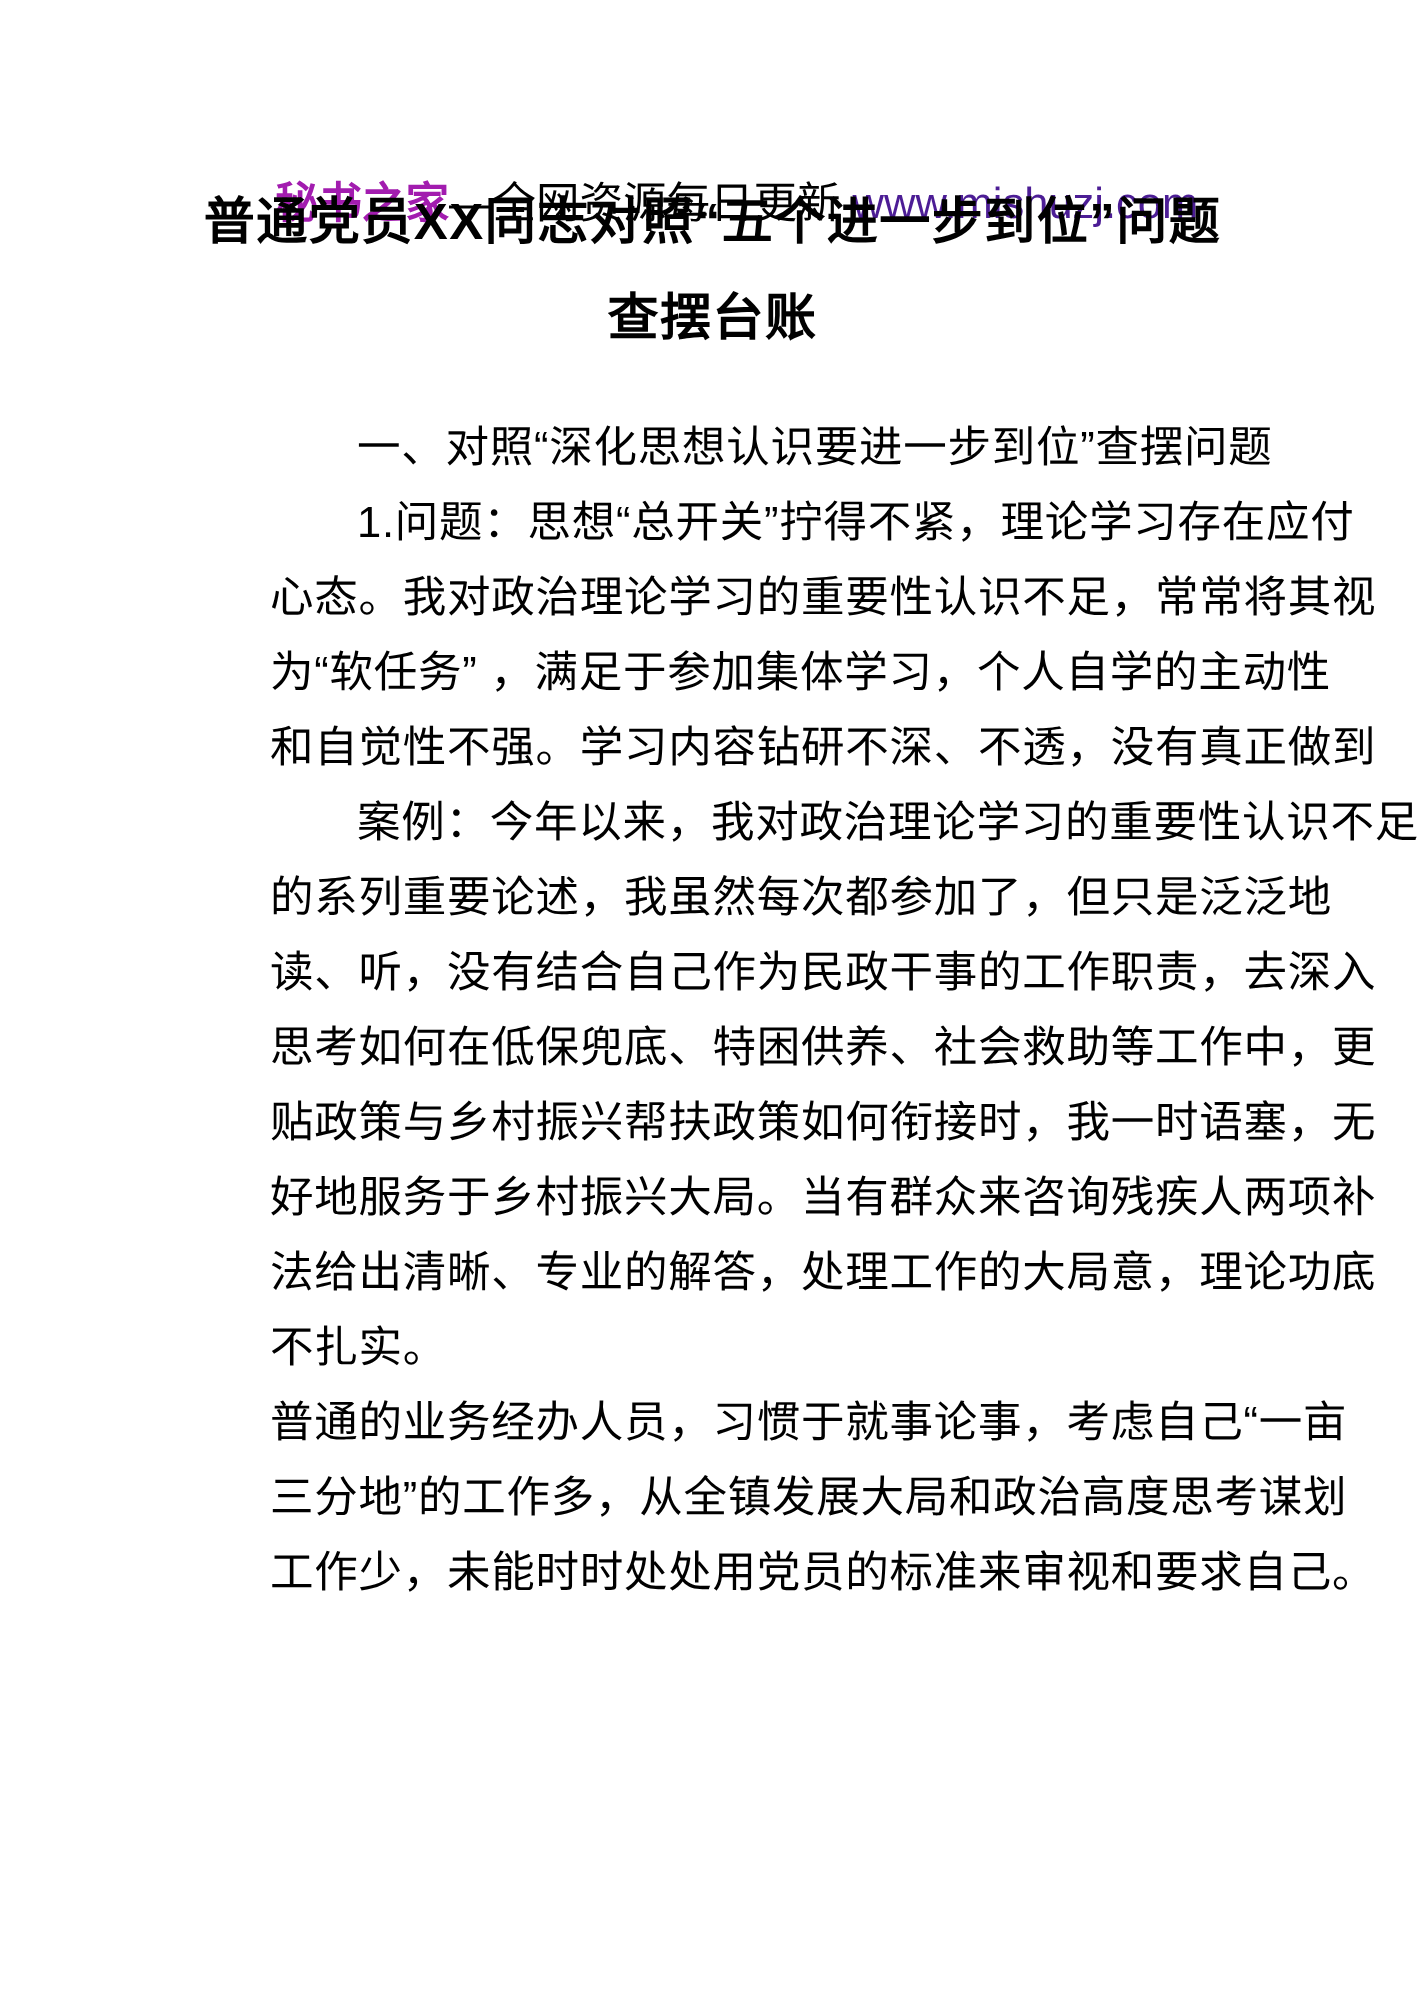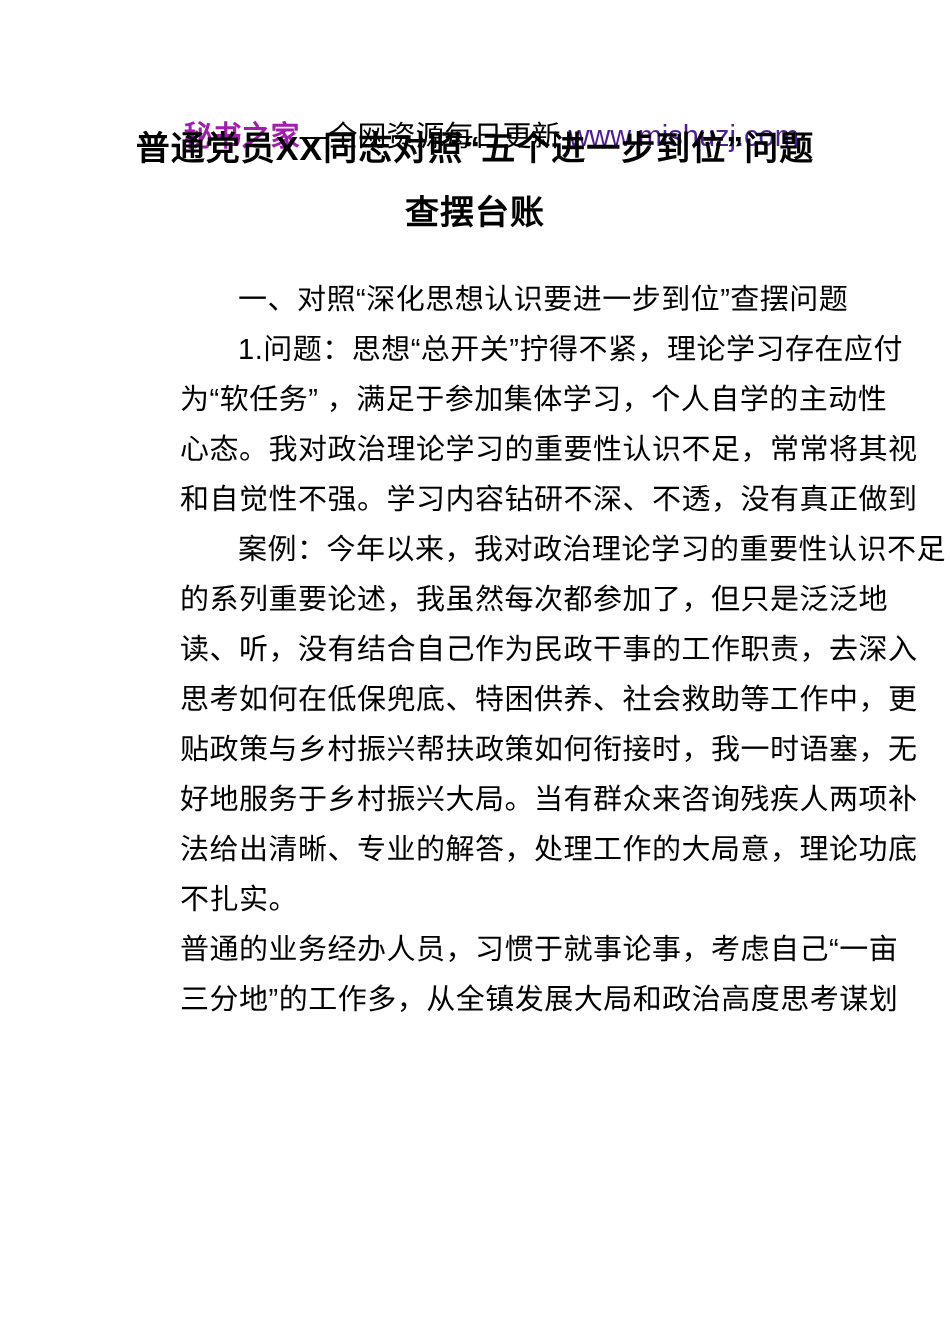--- a/index.html
+++ b/index.html
@@ -75,28 +75,29 @@
   </div>
 
   <div class="doc-title">
     <div>普通党员XX同志对照“五个进一步到位”问题</div>
     <div>查摆台账</div>
   </div>
 
   <div class="doc-body">
       <div class="line heading first">一、对照“深化思想认识要进一步到位”查摆问题</div>
       <div class="line body first">1.问题：思想“总开关”拧得不紧，理论学习存在应付</div>
+      <div class="line body">心态。我对政治理论学习的重要性认识不足，常常将其视</div>
       <div class="line body">为“软任务” ，满足于参加集体学习，个人自学的主动性</div>
-      <div class="line body">心态。我对政治理论学习的重要性认识不足，常常将其视</div>
       <div class="line body">和自觉性不强。学习内容钻研不深、不透，没有真正做到</div>
       <div class="line body first">案例：今年以来，我对政治理论学习的重要性认识不足</div>
       <div class="line body">的系列重要论述，我虽然每次都参加了，但只是泛泛地</div>
       <div class="line body">读、听，没有结合自己作为民政干事的工作职责，去深入</div>
       <div class="line body">思考如何在低保兜底、特困供养、社会救助等工作中，更</div>
       <div class="line body">贴政策与乡村振兴帮扶政策如何衔接时，我一时语塞，无</div>
       <div class="line body">好地服务于乡村振兴大局。当有群众来咨询残疾人两项补</div>
       <div class="line body">法给出清晰、专业的解答，处理工作的大局意，理论功底</div>
       <div class="line body">不扎实。</div>
       <div class="line body">普通的业务经办人员，习惯于就事论事，考虑自己“一亩</div>
       <div class="line body">三分地”的工作多，从全镇发展大局和政治高度思考谋划</div>
+      <div class="line body">工作少，未能时时处处用党员的标准来审视和要求自己。</div>
     </div>
 
 </div>
 
 </body></html>

